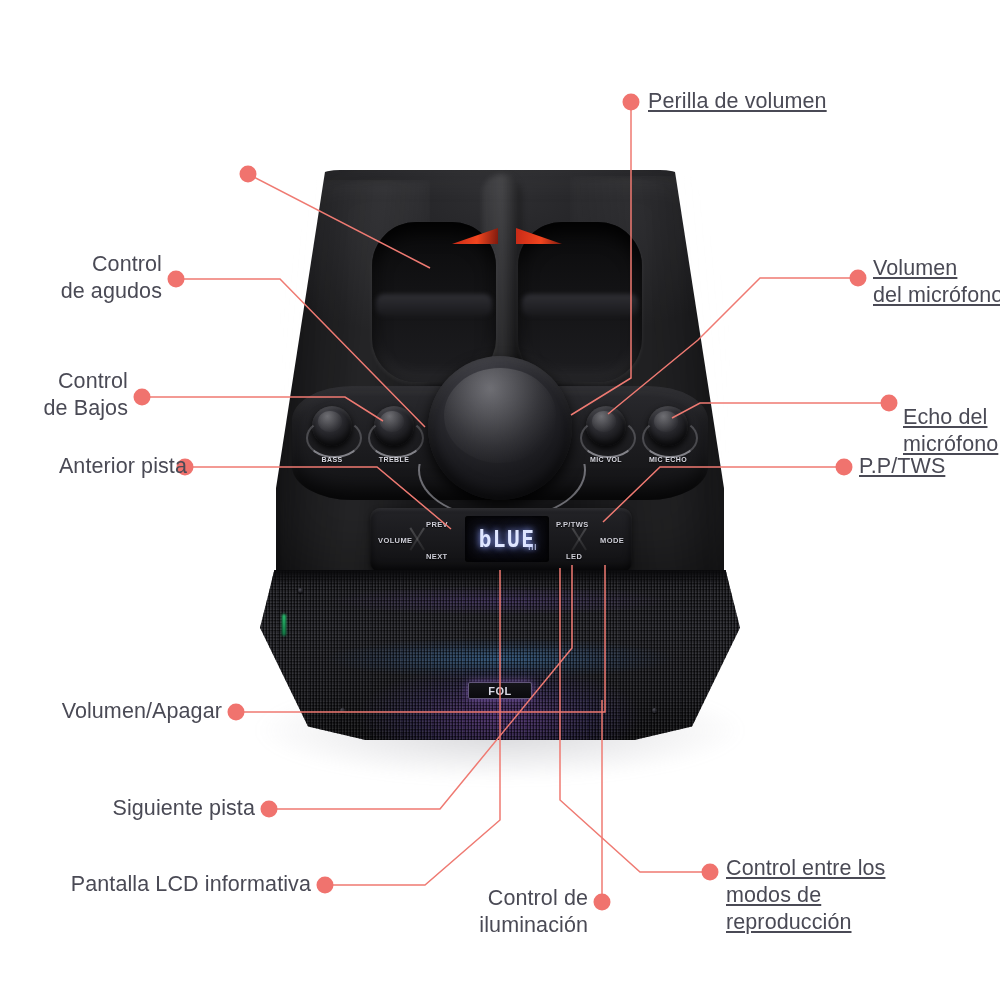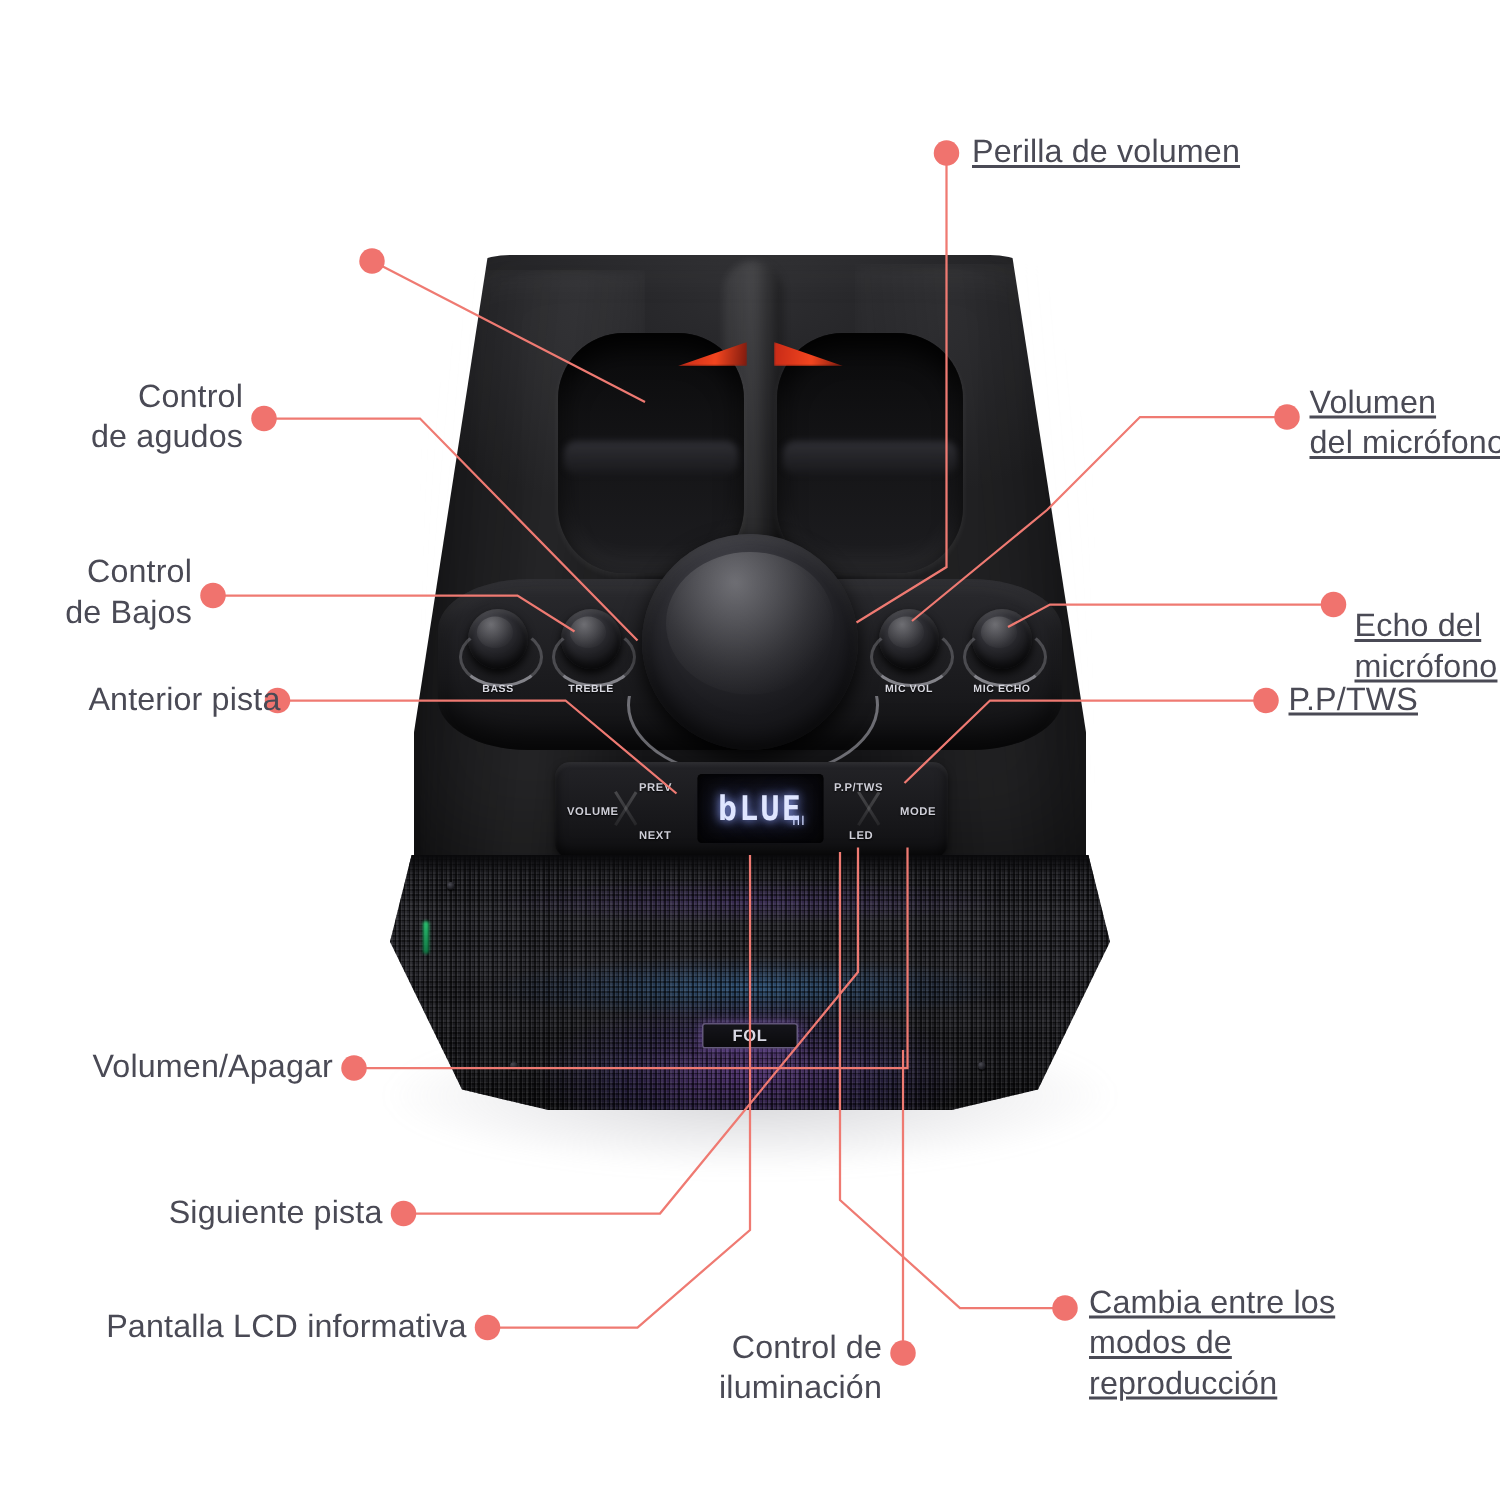--- a/index.html
+++ b/index.html
@@ -360,17 +360,17 @@
 de Bajos</div>
   <div class="callout l" style="left:903px;top:393px;width:97px;margin-top:11px;">Echo del
 micrófono</div>
   <div class="callout r" style="left:16px;top:453px;width:171px;">Anterior pista</div>
   <div class="callout l" style="left:859px;top:453px;">P.P/TWS</div>
   <div class="callout r" style="left:0px;top:698px;width:222px;">Volumen/Apagar</div>
   <div class="callout r" style="left:0px;top:871px;width:311px;">Pantalla LCD informativa</div>
   <div class="callout r" style="left:0px;top:795px;width:255px;">Siguiente pista</div>
   <div class="callout r" style="left:398px;top:885px;width:190px;">Control de
 iluminación</div>
-  <div class="callout l" style="left:726px;top:855px;width:215px;">Cambia entre los
+  <div class="callout l" style="left:726px;top:855px;width:215px;">Control entre los
 modos de
 reproducción</div>
 
 </div>
 
 </body></html>

